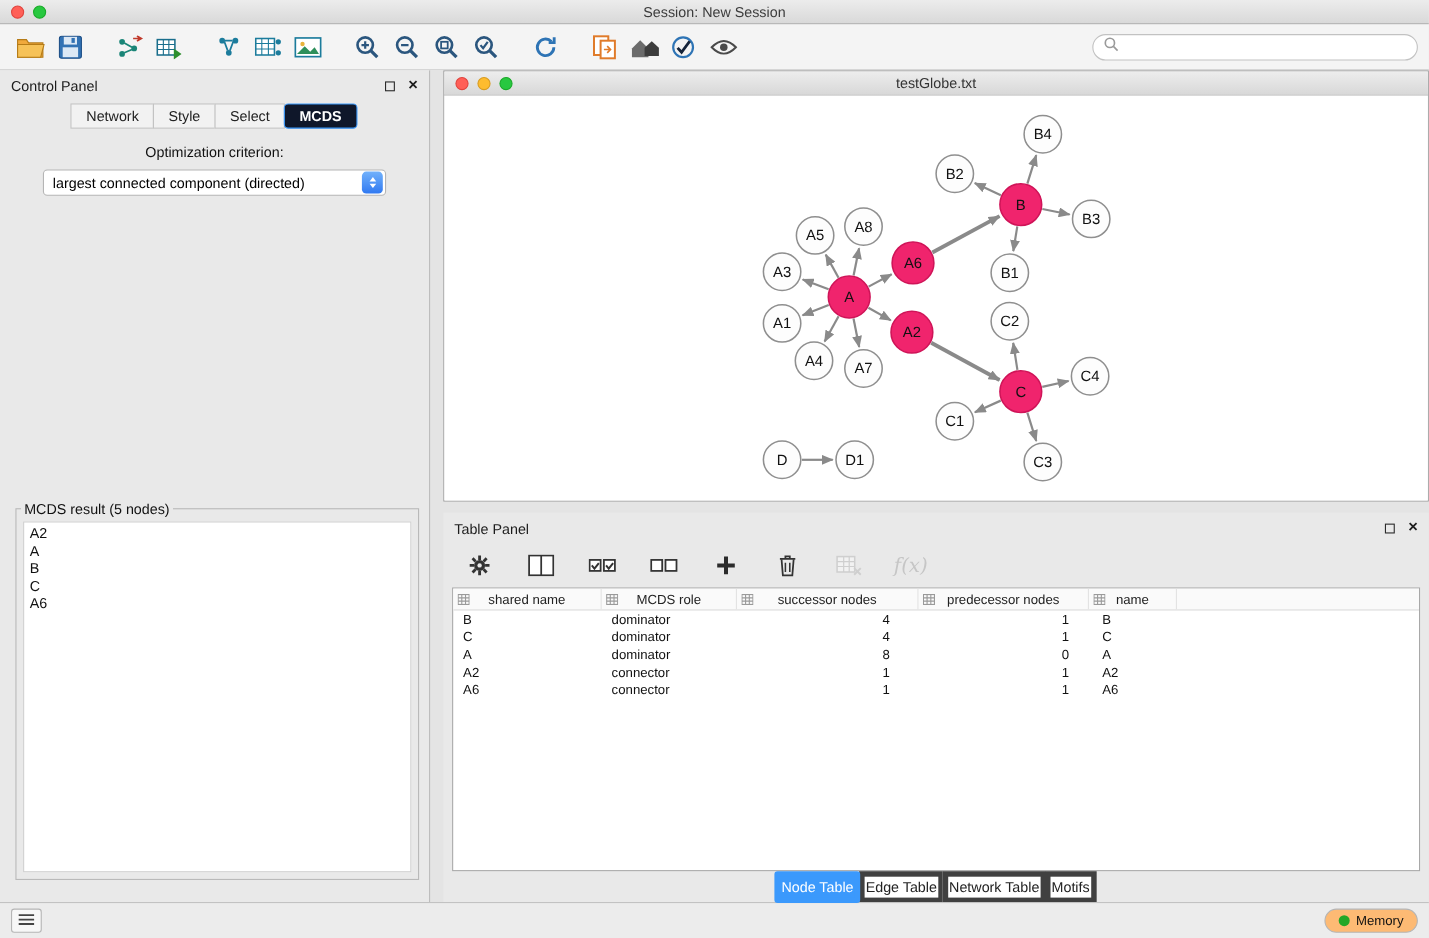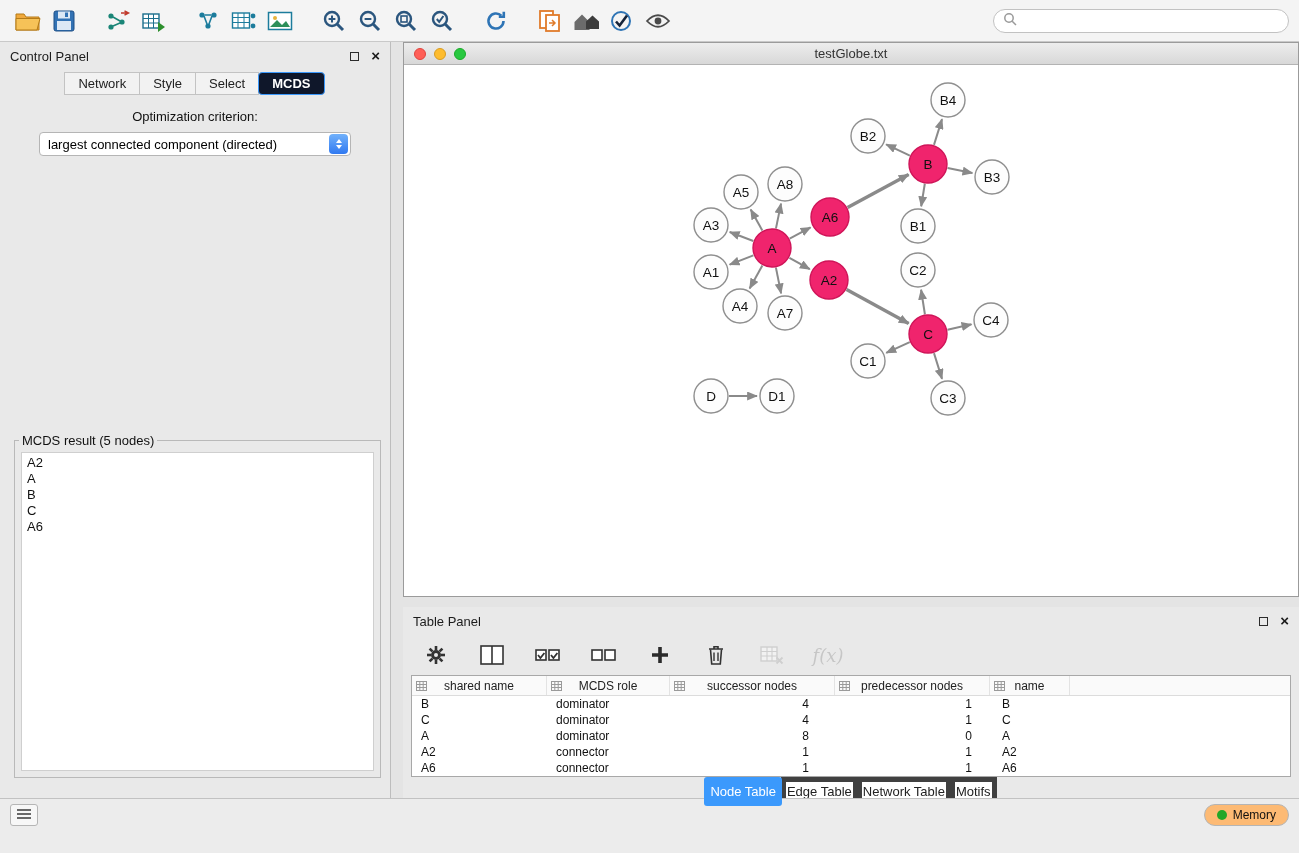--- a/index.html
+++ b/index.html
@@ -51,21 +51,21 @@
   .pushbtn { background:#fff; border:1px solid #b9b9b9; border-radius:4px; padding:3px 15px; font-size:13px; color:#111; }
   .result-fieldset { position:absolute; left:14px; right:9px; top:391px; bottom:20px;
                      border:1px solid #b9b9b9; background:#e9e9e9; }
   .result-fieldset legend { font-size:13px; color:#111; padding:0 3px; margin-left:4px; }
   .result-list { position:absolute; left:6px; right:6px; top:4px; bottom:6px; background:#fff;
                  border:1px solid #cfcfcf; font-size:13px; color:#111; padding:2px 5px; overflow:auto; }
   .result-item { line-height:16px; }
 
   
   .right { flex:1; display:flex; flex-direction:column; padding-left:12px; background:#e4e4e4; }
-  .net-window { height:555px; flex:0 0 auto; border:1px solid #9b9b9b; background:#fff; display:flex; flex-direction:column; }
+  .net-window { height:392px; flex:0 0 auto; border:1px solid #9b9b9b; background:#fff; display:flex; flex-direction:column; }
   .net-titlebar { height:22px; background:linear-gradient(#ededed,#d8d8d8); border-bottom:1px solid #b3b3b3;
                   position:relative; display:flex; align-items:center; justify-content:center; font-size:13px; color:#333; }
   .net-canvas { flex:1; position:relative; background:#fff; }
   .net-canvas svg { position:absolute; left:0; top:0; }
 
   
   .table-panel { margin-top:10px; flex:1; background:#e9e9e9; display:flex; flex-direction:column; }
   .tp-toolbar { height:40px; display:flex; align-items:center; gap:22px; padding:0 16px; flex:0 0 auto; }
   .tp-btn { width:34px; height:32px; display:flex; align-items:center; justify-content:center; background:none; border:none; }
   .tp-btn.disabled { opacity:.45; }
@@ -88,20 +88,27 @@
                      display:flex; align-items:center; justify-content:center; }
   .memory-btn { margin-left:auto; height:22px; border:1px solid #b5b5b5; border-radius:12px; background:#fdba74;
                 display:flex; align-items:center; gap:6px; padding:0 12px; font-size:12px; color:#111; }
   .memory-dot { width:10px; height:10px; border-radius:50%; background:#23a727; }
 </style>
 </head>
 <body>
 
 <div class="app">
 
+  <div class="titlebar">
+    <div class="lights">
+      <span class="light red"></span>
+      <span class="light green"></span>
+    </div>
+    <span>Session: New Session</span>
+  </div>
 
   <div class="toolbar">
     <div id="main-toolbar-groups" style="display:flex; align-items:center;">
         <button class="tbtn">
           <svg width="26" height="22" viewBox="0 0 26 22">
             <path d="M1 4 h8 l2 3 h13 v13 h-23 z" fill="#f0a93c" stroke="#b57b17"></path>
             <path d="M1 8.5 h24 l-3 11.5 h-21 z" fill="#f6c258" stroke="#b57b17"></path>
           </svg>
         </button>
         <button class="tbtn">

